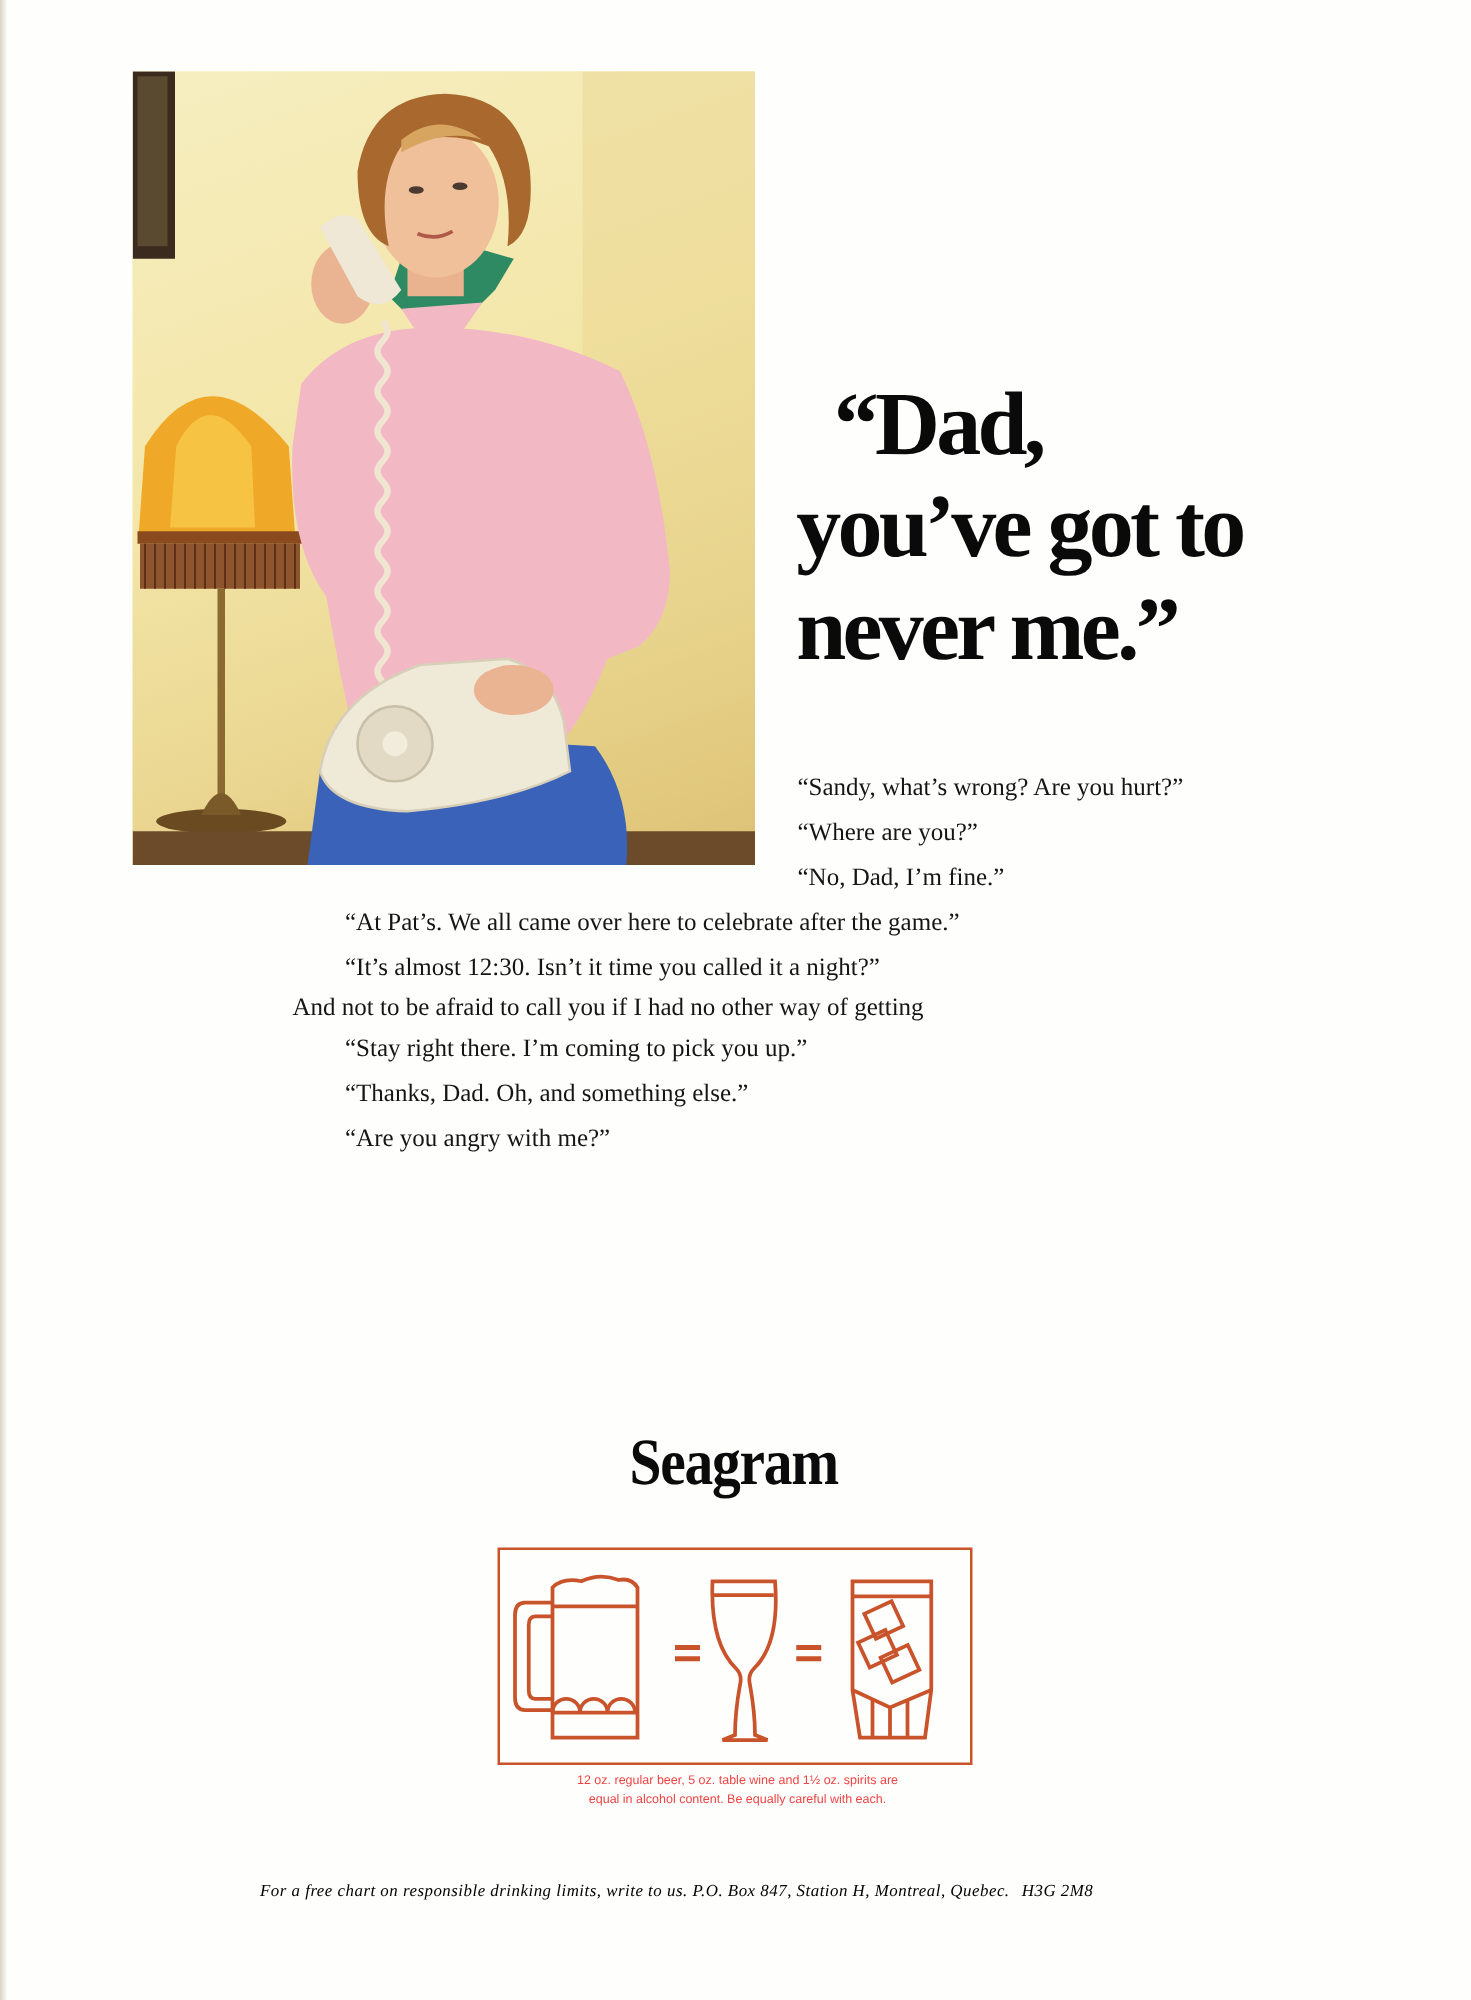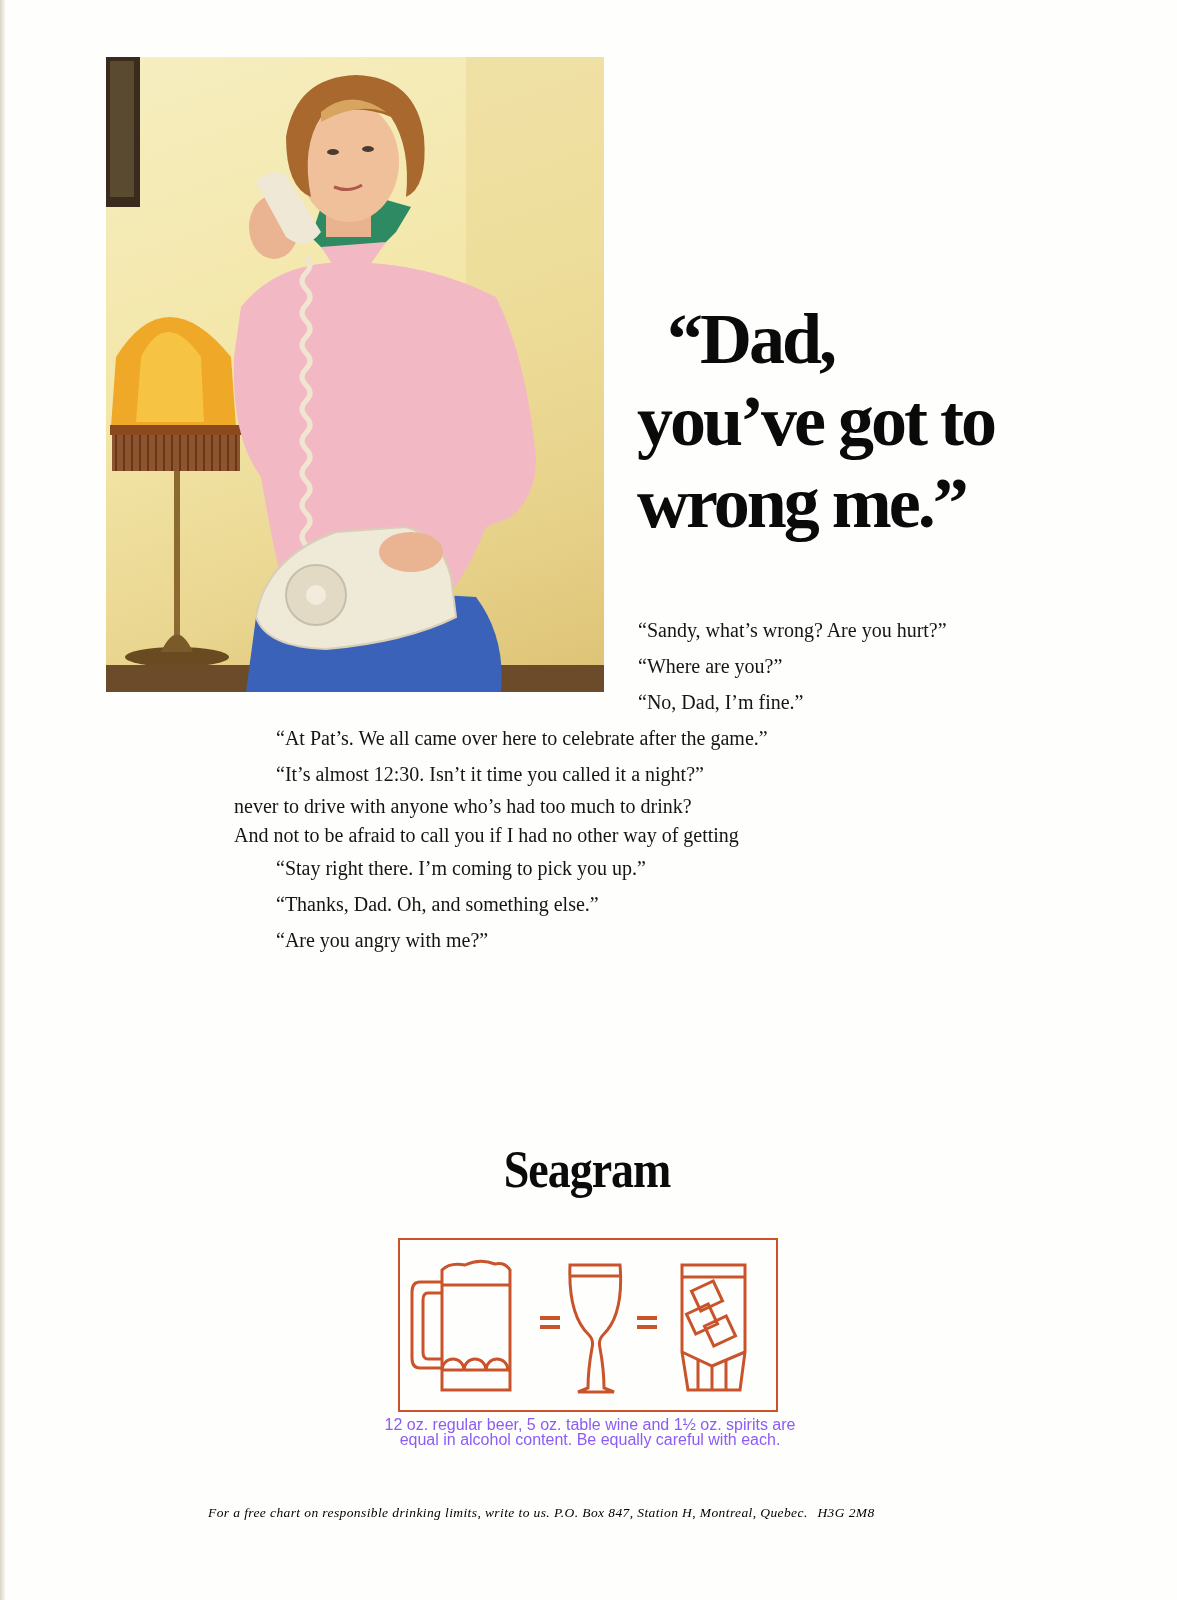--- a/index.html
+++ b/index.html
@@ -43,21 +43,21 @@
     letter-spacing: -1px; color: #0b0b0b; transform: scaleY(1.15);
   }
   
   .drinks-box {
     position: absolute; left: 398px; top: 1238px; width: 376px; height: 170px;
     border: 2.5px solid #c9532a;
   }
   .drinks-box svg { position: absolute; left: 0; top: 0; }
   .caption {
     position: absolute; left: 380px; top: 1417px; width: 420px; text-align: center;
-    font-family: "Liberation Sans", sans-serif; font-size: 16px; line-height: 15px; color: #8b5cf6;
+    font-family: "Liberation Sans", sans-serif; font-size: 10px; line-height: 15px; color: #ef4444;
   }
   .footer {
     position: absolute; left: 208px; top: 1505px; width: 760px;
     font-family: "Liberation Serif", serif; font-style: italic; font-size: 13.5px;
     color: #000000; letter-spacing: 0.4px; white-space: nowrap;
   }
   .footer .postal { padding-left: 6px; }
 </style>
 </head>
 <body>
@@ -129,33 +129,32 @@
     <circle cx="210" cy="538" r="30" fill="#e2dac5" stroke="#c8bfa8" stroke-width="2"></circle>
     <circle cx="210" cy="538" r="10" fill="#f2ecdc"></circle>
 
     <ellipse cx="305" cy="495" rx="32" ry="20" fill="#eab391"></ellipse>
   </svg>
 </div>
 
 <div class="headline">
   <span class="l1">“Dad,</span>
   <span class="l2">you’ve got to</span>
-  <span class="l3">wrong me.”</span>
+  <span class="l3">never me.”</span>
 </div>
 
 <div class="copy copy-top">
   <div>“Sandy, what’s wrong? Are you hurt?”</div>
   <div>“Where are you?”</div>
   <div>“No, Dad, I’m fine.”</div>
 </div>
 
 <div class="copy copy-main">
   <span class="p ind">“At Pat’s. We all came over here to celebrate after the game.”</span>
   <span class="p ind">“It’s almost 12:30. Isn’t it time you called it a night?”</span>
-  <span class="p wrapline">never to drive with anyone who’s had too much to drink?</span>
   <span class="p wrapline">And not to be afraid to call you if I had no other way of getting</span>
   <span class="p ind">“Stay right there. I’m coming to pick you up.”</span>
   <span class="p ind">“Thanks, Dad. Oh, and something else.”</span>
   <span class="p ind">“Are you angry with me?”</span>
 </div>
 
 <div class="logo">Seagram</div>
 
 <div class="drinks-box">
   <svg width="376" height="170" viewBox="0 0 376 170" fill="none" stroke="#c9532a" stroke-width="3">

